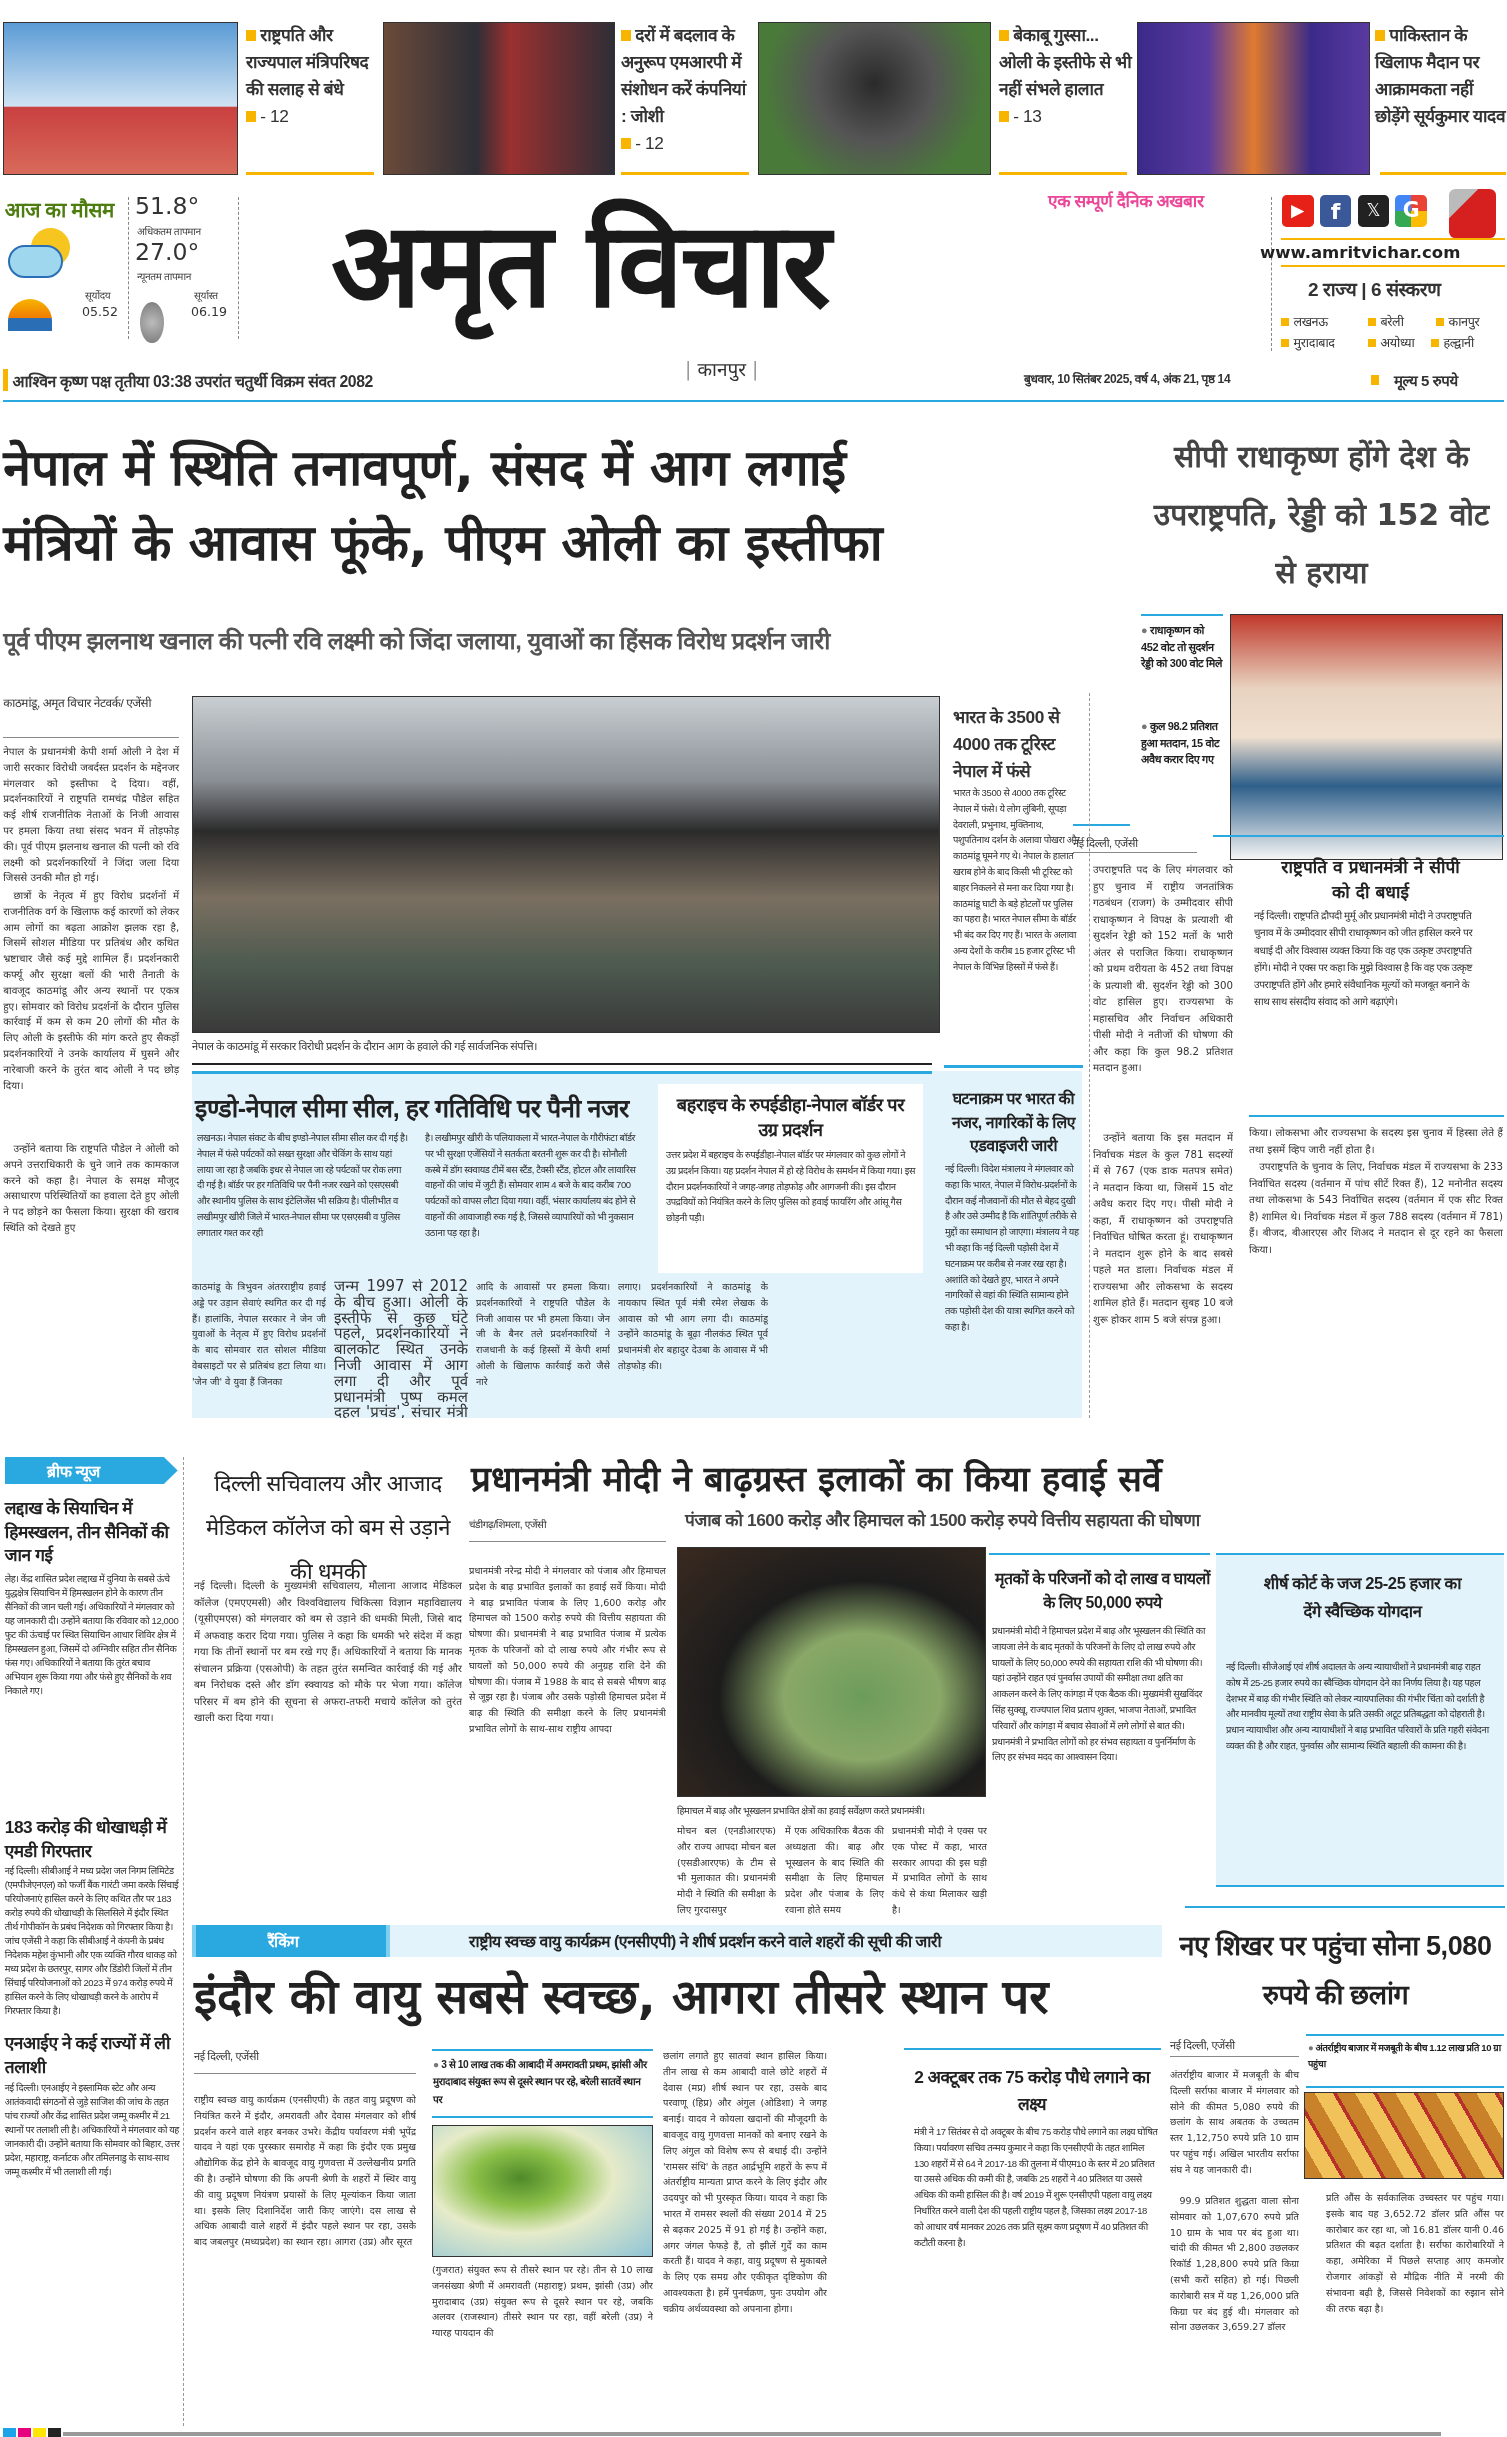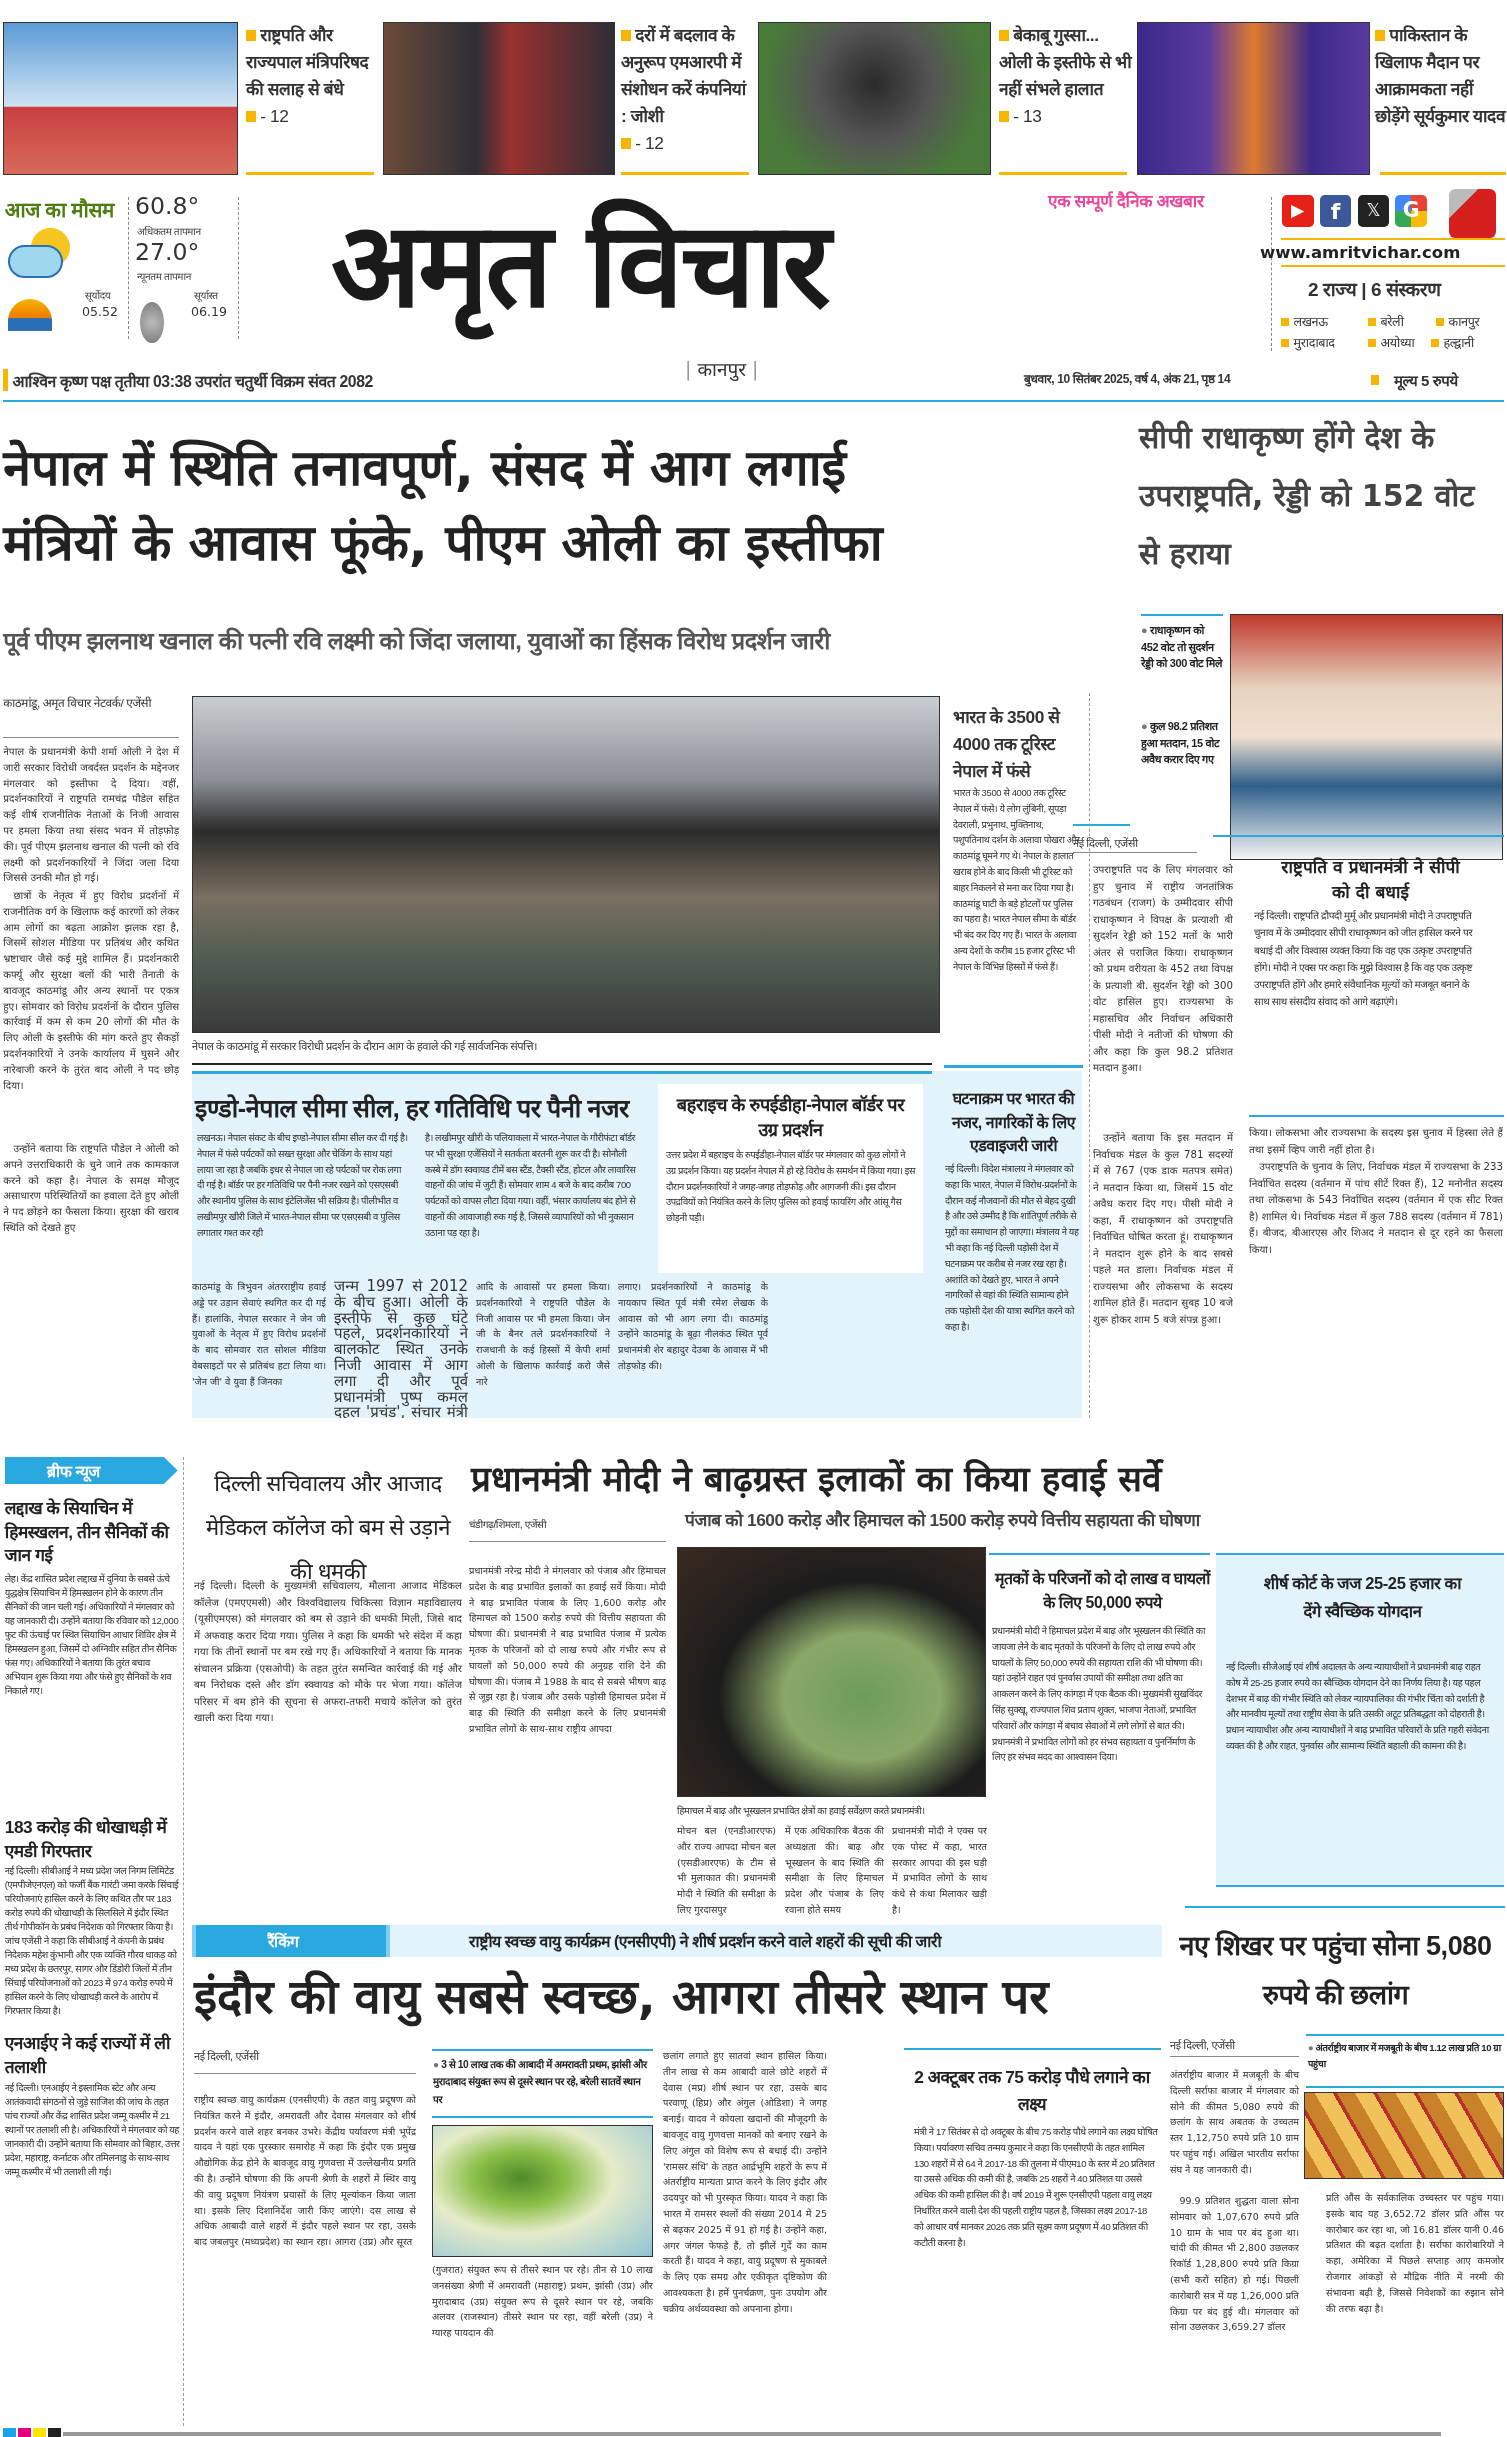--- a/index.html
+++ b/index.html
@@ -48,21 +48,21 @@
   <div class="teaser-title cond">पाकिस्तान के खिलाफ मैदान पर आक्रामकता नहीं छोड़ेंगे सूर्यकुमार यादव</div>
 </div>
 <div class="abs teaser-line" style="left:1380px;top:172px;width:126px;"></div>
 
 <div class="abs cond" style="left:4.7px;top:195px;font-size:20.5px;font-weight:bold;color:#4d7c0f">आज का मौसम</div>
 <div class="abs" style="left:7.9px;top:228px;width:71px;height:55px;">
   <div style="position:absolute;left:23.6px;top:0;width:39px;height:39px;border-radius:50%;background:#f7c520"></div>
   <div style="position:absolute;left:0;top:17.3px;width:55px;height:33px;border-radius:17.3px;background:#9fd8ee;border:2.4px solid #2a6fb5"></div>
 </div>
 <div class="abs vdash" style="left:128px;top:197px;height:142px"></div>
-<div class="abs" style="left:135px;top:192px;font-size:23.6px;color:#333">60.8°</div>
+<div class="abs" style="left:135px;top:192px;font-size:23.6px;color:#333">51.8°</div>
 <div class="abs cond" style="left:137px;top:224px;font-size:10.2px;color:#444">अधिकतम तापमान</div>
 <div class="abs" style="left:135px;top:238px;font-size:23.6px;color:#333">27.0°</div>
 <div class="abs cond" style="left:137px;top:269px;font-size:10.2px;color:#444">न्यूनतम तापमान</div>
 <div class="abs cond" style="left:85px;top:288px;font-size:10.2px;color:#444">सूर्योदय</div>
 <div class="abs" style="left:7.9px;top:299px;width:44px;height:31.5px;border-radius:22px 22px 0 0;background:linear-gradient(#f7b500,#f07a00 60%,#2a6fb5 61%)"></div>
 <div class="abs" style="left:82px;top:304px;font-size:12.6px;color:#333">05.52</div>
 <div class="abs" style="left:140px;top:302px;width:23.6px;height:41px;border-radius:50%;background:radial-gradient(circle,#bbb,#777)"></div>
 <div class="abs cond" style="left:194px;top:288px;font-size:10.2px;color:#444">सूर्यास्त</div>
 <div class="abs" style="left:191px;top:304px;font-size:12.6px;color:#333">06.19</div>
 <div class="abs vdash" style="left:238px;top:197px;height:142px"></div>
@@ -123,21 +123,21 @@
 
 <div class="abs rule-blue" style="left:944px;top:1065px;width:139px"></div>
 <div class="abs cond" style="left:944px;top:1087px;width:139px;font-size:15.8px;line-height:23.6px;font-weight:bold;text-align:center;color:#222">घटनाक्रम पर भारत की नजर, नागरिकों के लिए एडवाइजरी जारी</div>
 <div class="abs txt cond" style="left:945px;top:1161px;width:137px;font-size:9.5px;line-height:15.8px;text-align:left">नई दिल्ली। विदेश मंत्रालय ने मंगलवार को कहा कि भारत, नेपाल में विरोध-प्रदर्शनों के दौरान कई नौजवानों की मौत से बेहद दुखी है और उसे उम्मीद है कि शांतिपूर्ण तरीके से मुद्दों का समाधान हो जाएगा। मंत्रालय ने यह भी कहा कि नई दिल्ली पड़ोसी देश में घटनाक्रम पर करीब से नजर रख रहा है। अशांति को देखते हुए, भारत ने अपने नागरिकों से वहां की स्थिति सामान्य होने तक पड़ोसी देश की यात्रा स्थगित करने को कहा है।</div>
 
 <div class="abs txt" style="left:192px;top:1279px;width:134px;font-size:9.5px;line-height:15.8px;height:139px;overflow:hidden">काठमांडू के त्रिभुवन अंतरराष्ट्रीय हवाई अड्डे पर उड़ान सेवाएं स्थगित कर दी गई हैं। हालांकि, नेपाल सरकार ने जेन जी युवाओं के नेतृत्व में हुए विरोध प्रदर्शनों के बाद सोमवार रात सोशल मीडिया वेबसाइटों पर से प्रतिबंध हटा लिया था। 'जेन जी' वे युवा हैं जिनका</div>
 <div class="abs txt" style="left:334px;top:1279px;width:134px;font-size:15px;line-height:15.8px;height:139px;overflow:hidden">जन्म 1997 से 2012 के बीच हुआ। ओली के इस्तीफे से कुछ घंटे पहले, प्रदर्शनकारियों ने बालकोट स्थित उनके निजी आवास में आग लगा दी और पूर्व प्रधानमंत्री पुष्प कमल दहल 'प्रचंड', संचार मंत्री पृथ्वी सुब्बा गुरुंग, पूर्व गृह मंत्री रमेश लेखक</div>
 <div class="abs txt" style="left:476px;top:1279px;width:134px;font-size:9.5px;line-height:15.8px;height:139px;overflow:hidden">आदि के आवासों पर हमला किया। प्रदर्शनकारियों ने राष्ट्रपति पौडेल के निजी आवास पर भी हमला किया। जेन जी के बैनर तले प्रदर्शनकारियों ने राजधानी के कई हिस्सों में केपी शर्मा ओली के खिलाफ कार्रवाई करो जैसे नारे</div>
 <div class="abs txt" style="left:618px;top:1279px;width:150px;font-size:9.5px;line-height:15.8px;height:139px;overflow:hidden">लगाए। प्रदर्शनकारियों ने काठमांडू के नायकाप स्थित पूर्व मंत्री रमेश लेखक के आवास को भी आग लगा दी। काठमांडू उन्होंने काठमांडू के बूढ़ा नीलकंठ स्थित पूर्व प्रधानमंत्री शेर बहादुर देउबा के आवास में भी तोड़फोड़ की।</div>
 
-<div class="abs" style="left:1139px;top:409px;width:365px;font-size:30px;font-weight:bold;line-height:58px;color:#444">सीपी राधाकृष्ण होंगे देश के उपराष्ट्रपति, रेड्डी को 152 वोट से हराया</div>
+<div class="abs" style="left:1139px;top:428px;width:365px;font-size:30px;font-weight:bold;line-height:58px;text-align:center;color:#444">सीपी राधाकृष्ण होंगे देश के उपराष्ट्रपति, रेड्डी को 152 वोट से हराया</div>
 <div class="abs rule-blue" style="left:1141px;top:614px;width:82px;height:1.6px"></div>
 <div class="abs cond bullet" style="left:1141px;top:622px;width:82px;font-size:11px;font-weight:bold;line-height:16.5px;color:#222">राधाकृष्णन को 452 वोट तो सुदर्शन रेड्डी को 300 वोट मिले</div>
 <div class="abs cond bullet" style="left:1141px;top:718px;width:82px;font-size:11px;font-weight:bold;line-height:16.5px;color:#222">कुल 98.2 प्रतिशत हुआ मतदान, 15 वोट अवैध करार दिए गए</div>
 <div class="abs img" style="left:1230px;top:614px;width:273px;height:246px;background:linear-gradient(180deg,#c0392b 0%,#e8d3c0 30%,#f0e0d0 50%,#2e5f8a 70%,#f5f5f5 100%);"></div>
 <div class="abs rule-blue" style="left:1073px;top:824px;width:57px;height:1.6px"></div>
 <div class="abs cond" style="left:1073px;top:835px;font-size:11px;color:#333">नई दिल्ली, एजेंसी</div>
 <div class="abs rule-grey" style="left:1073px;top:852px;width:124px"></div>
 <div class="abs vdash" style="left:1089px;top:693px;height:725px;border-left:0.8px dashed #999"></div>
 <div class="abs txt" style="left:1093px;top:862px;width:140px;font-size:10.2px;line-height:16.5px">उपराष्ट्रपति पद के लिए मंगलवार को हुए चुनाव में राष्ट्रीय जनतांत्रिक गठबंधन (राजग) के उम्मीदवार सीपी राधाकृष्णन ने विपक्ष के प्रत्याशी बी सुदर्शन रेड्डी को 152 मतों के भारी अंतर से पराजित किया। राधाकृष्णन को प्रथम वरीयता के 452 तथा विपक्ष के प्रत्याशी बी. सुदर्शन रेड्डी को 300 वोट हासिल हुए। राज्यसभा के महासचिव और निर्वाचन अधिकारी पीसी मोदी ने नतीजों की घोषणा की और कहा कि कुल 98.2 प्रतिशत मतदान हुआ।</div>
 <div class="abs txt" style="left:1093px;top:1130px;width:140px;font-size:10.2px;line-height:16.5px;text-indent:1em;height:288px;overflow:hidden">उन्होंने बताया कि इस मतदान में निर्वाचक मंडल के कुल 781 सदस्यों में से 767 (एक डाक मतपत्र समेत) ने मतदान किया था, जिसमें 15 वोट अवैध करार दिए गए। पीसी मोदी ने कहा, मैं राधाकृष्णन को उपराष्ट्रपति निर्वाचित घोषित करता हूं। राधाकृष्णन ने मतदान शुरू होने के बाद सबसे पहले मत डाला। निर्वाचक मंडल में राज्यसभा और लोकसभा के सदस्य शामिल होते हैं। मतदान सुबह 10 बजे शुरू होकर शाम 5 बजे संपन्न हुआ।</div>

